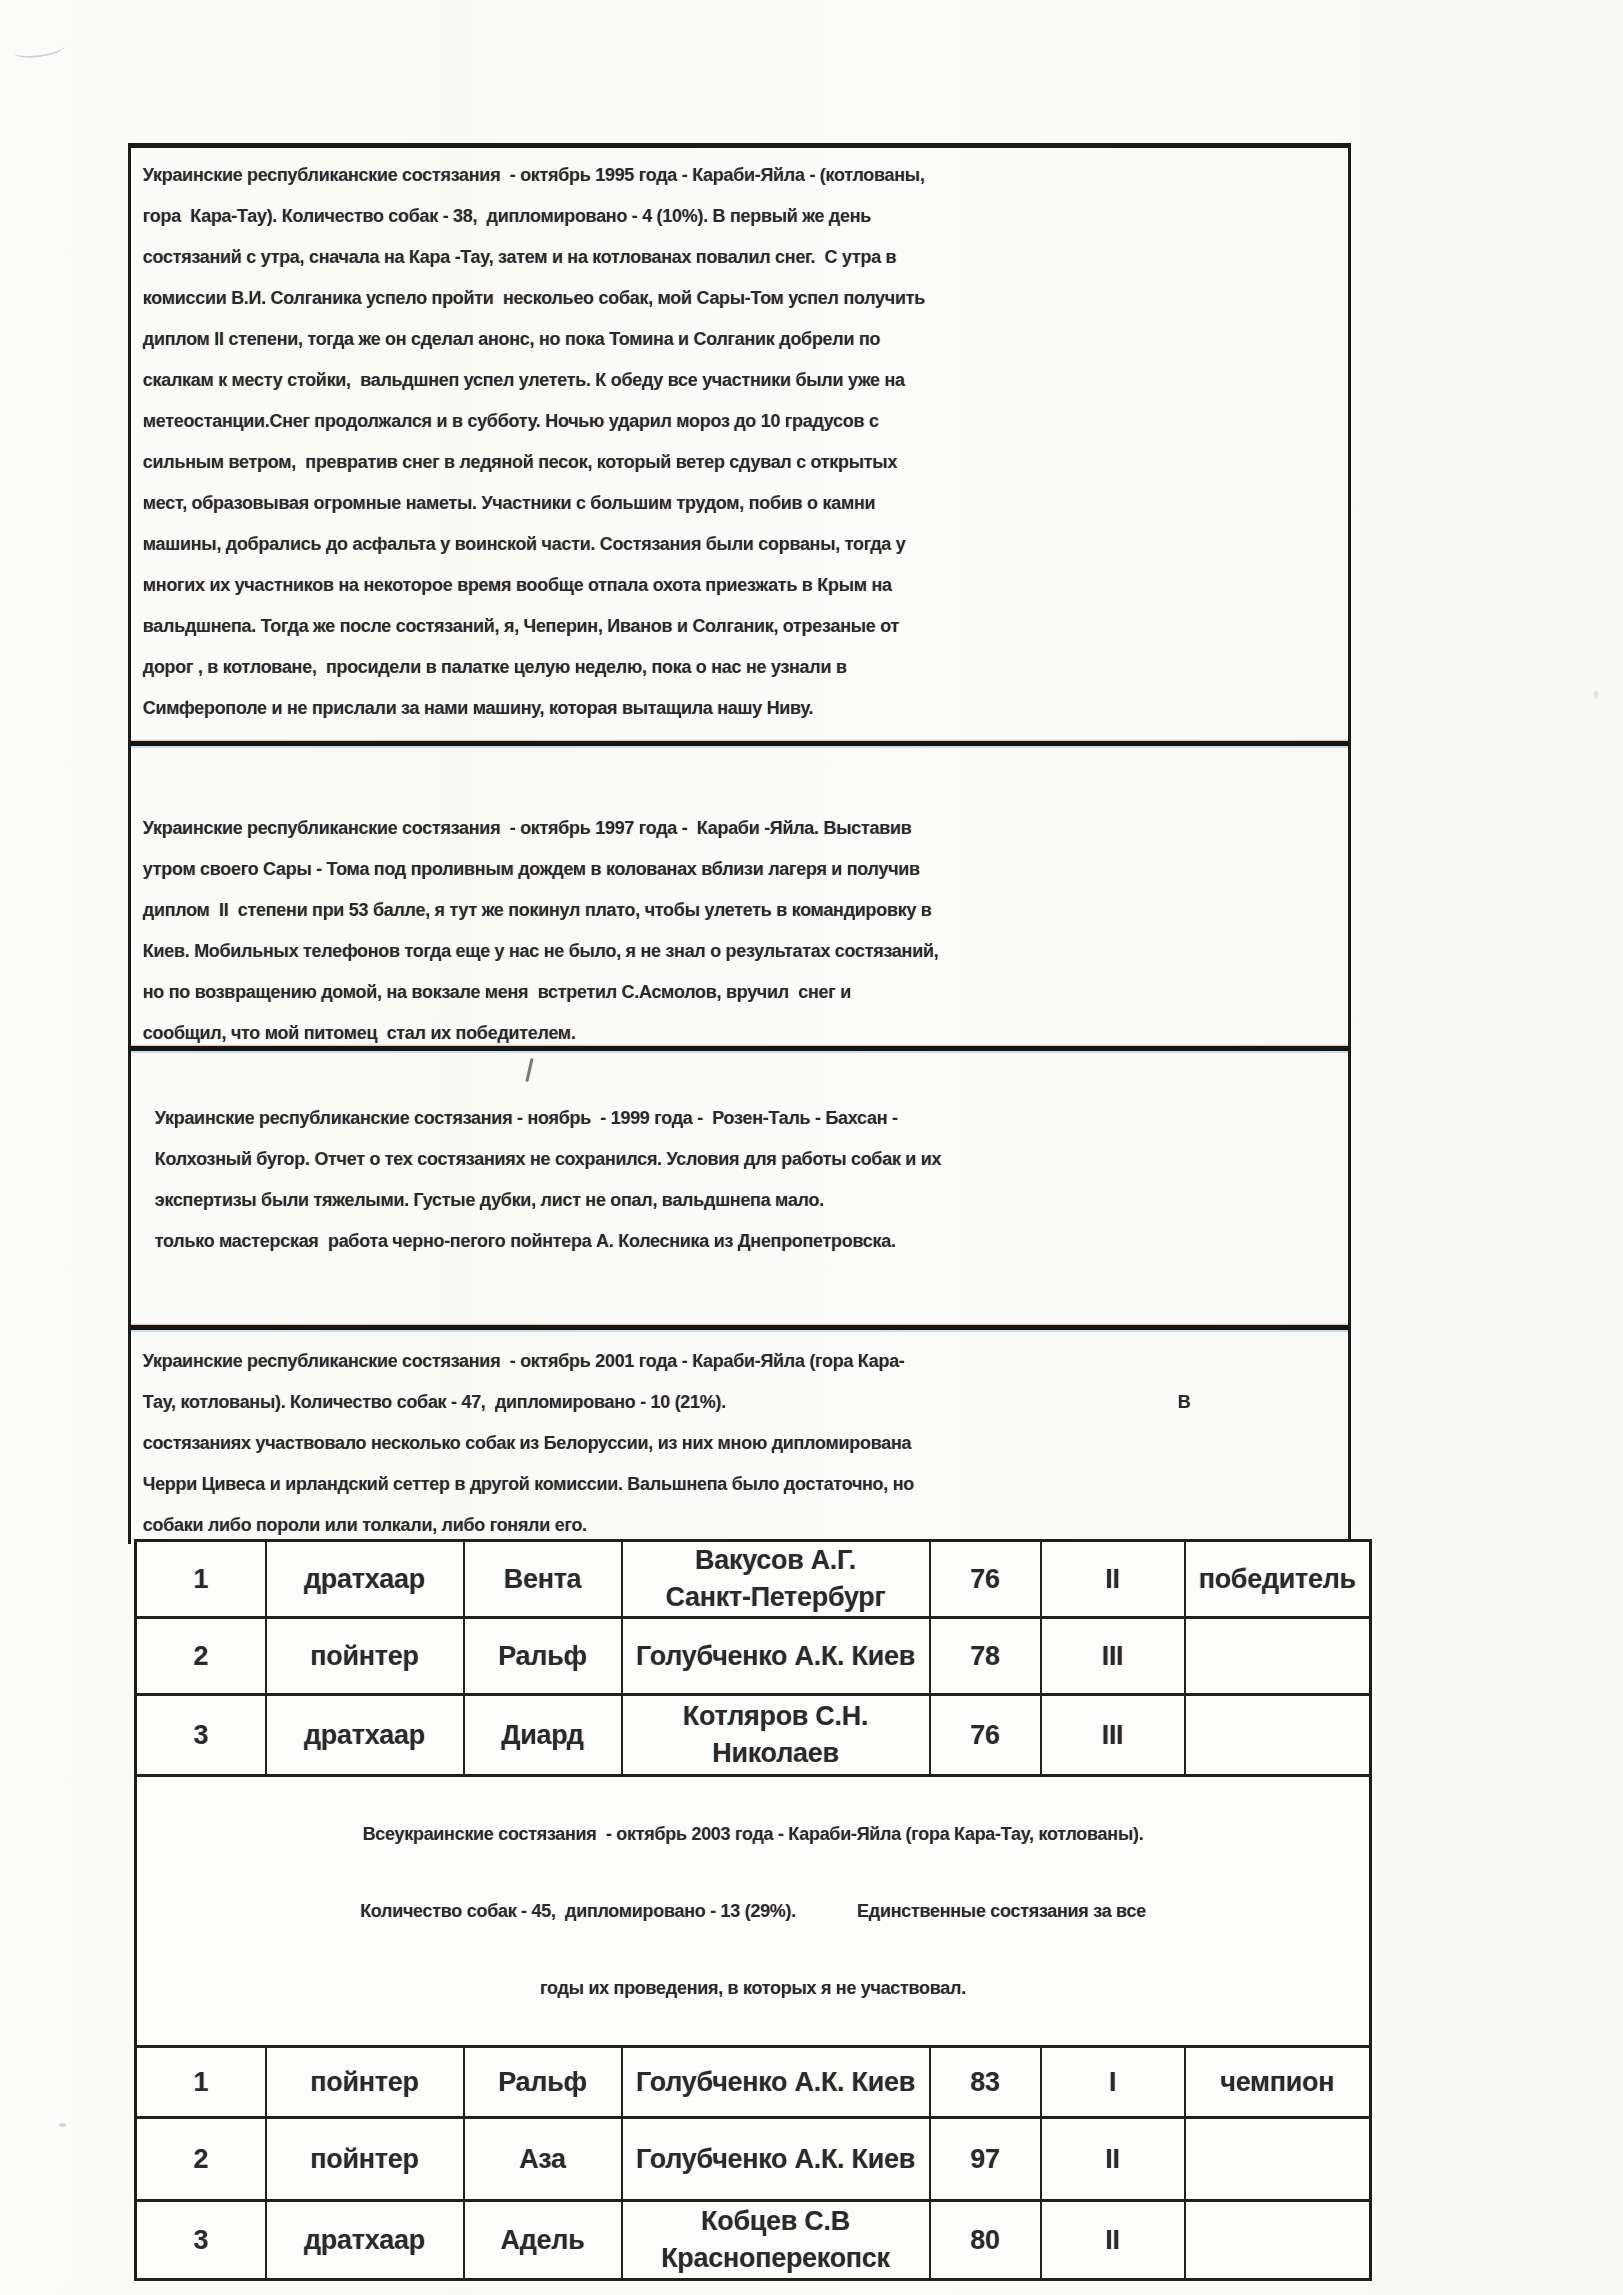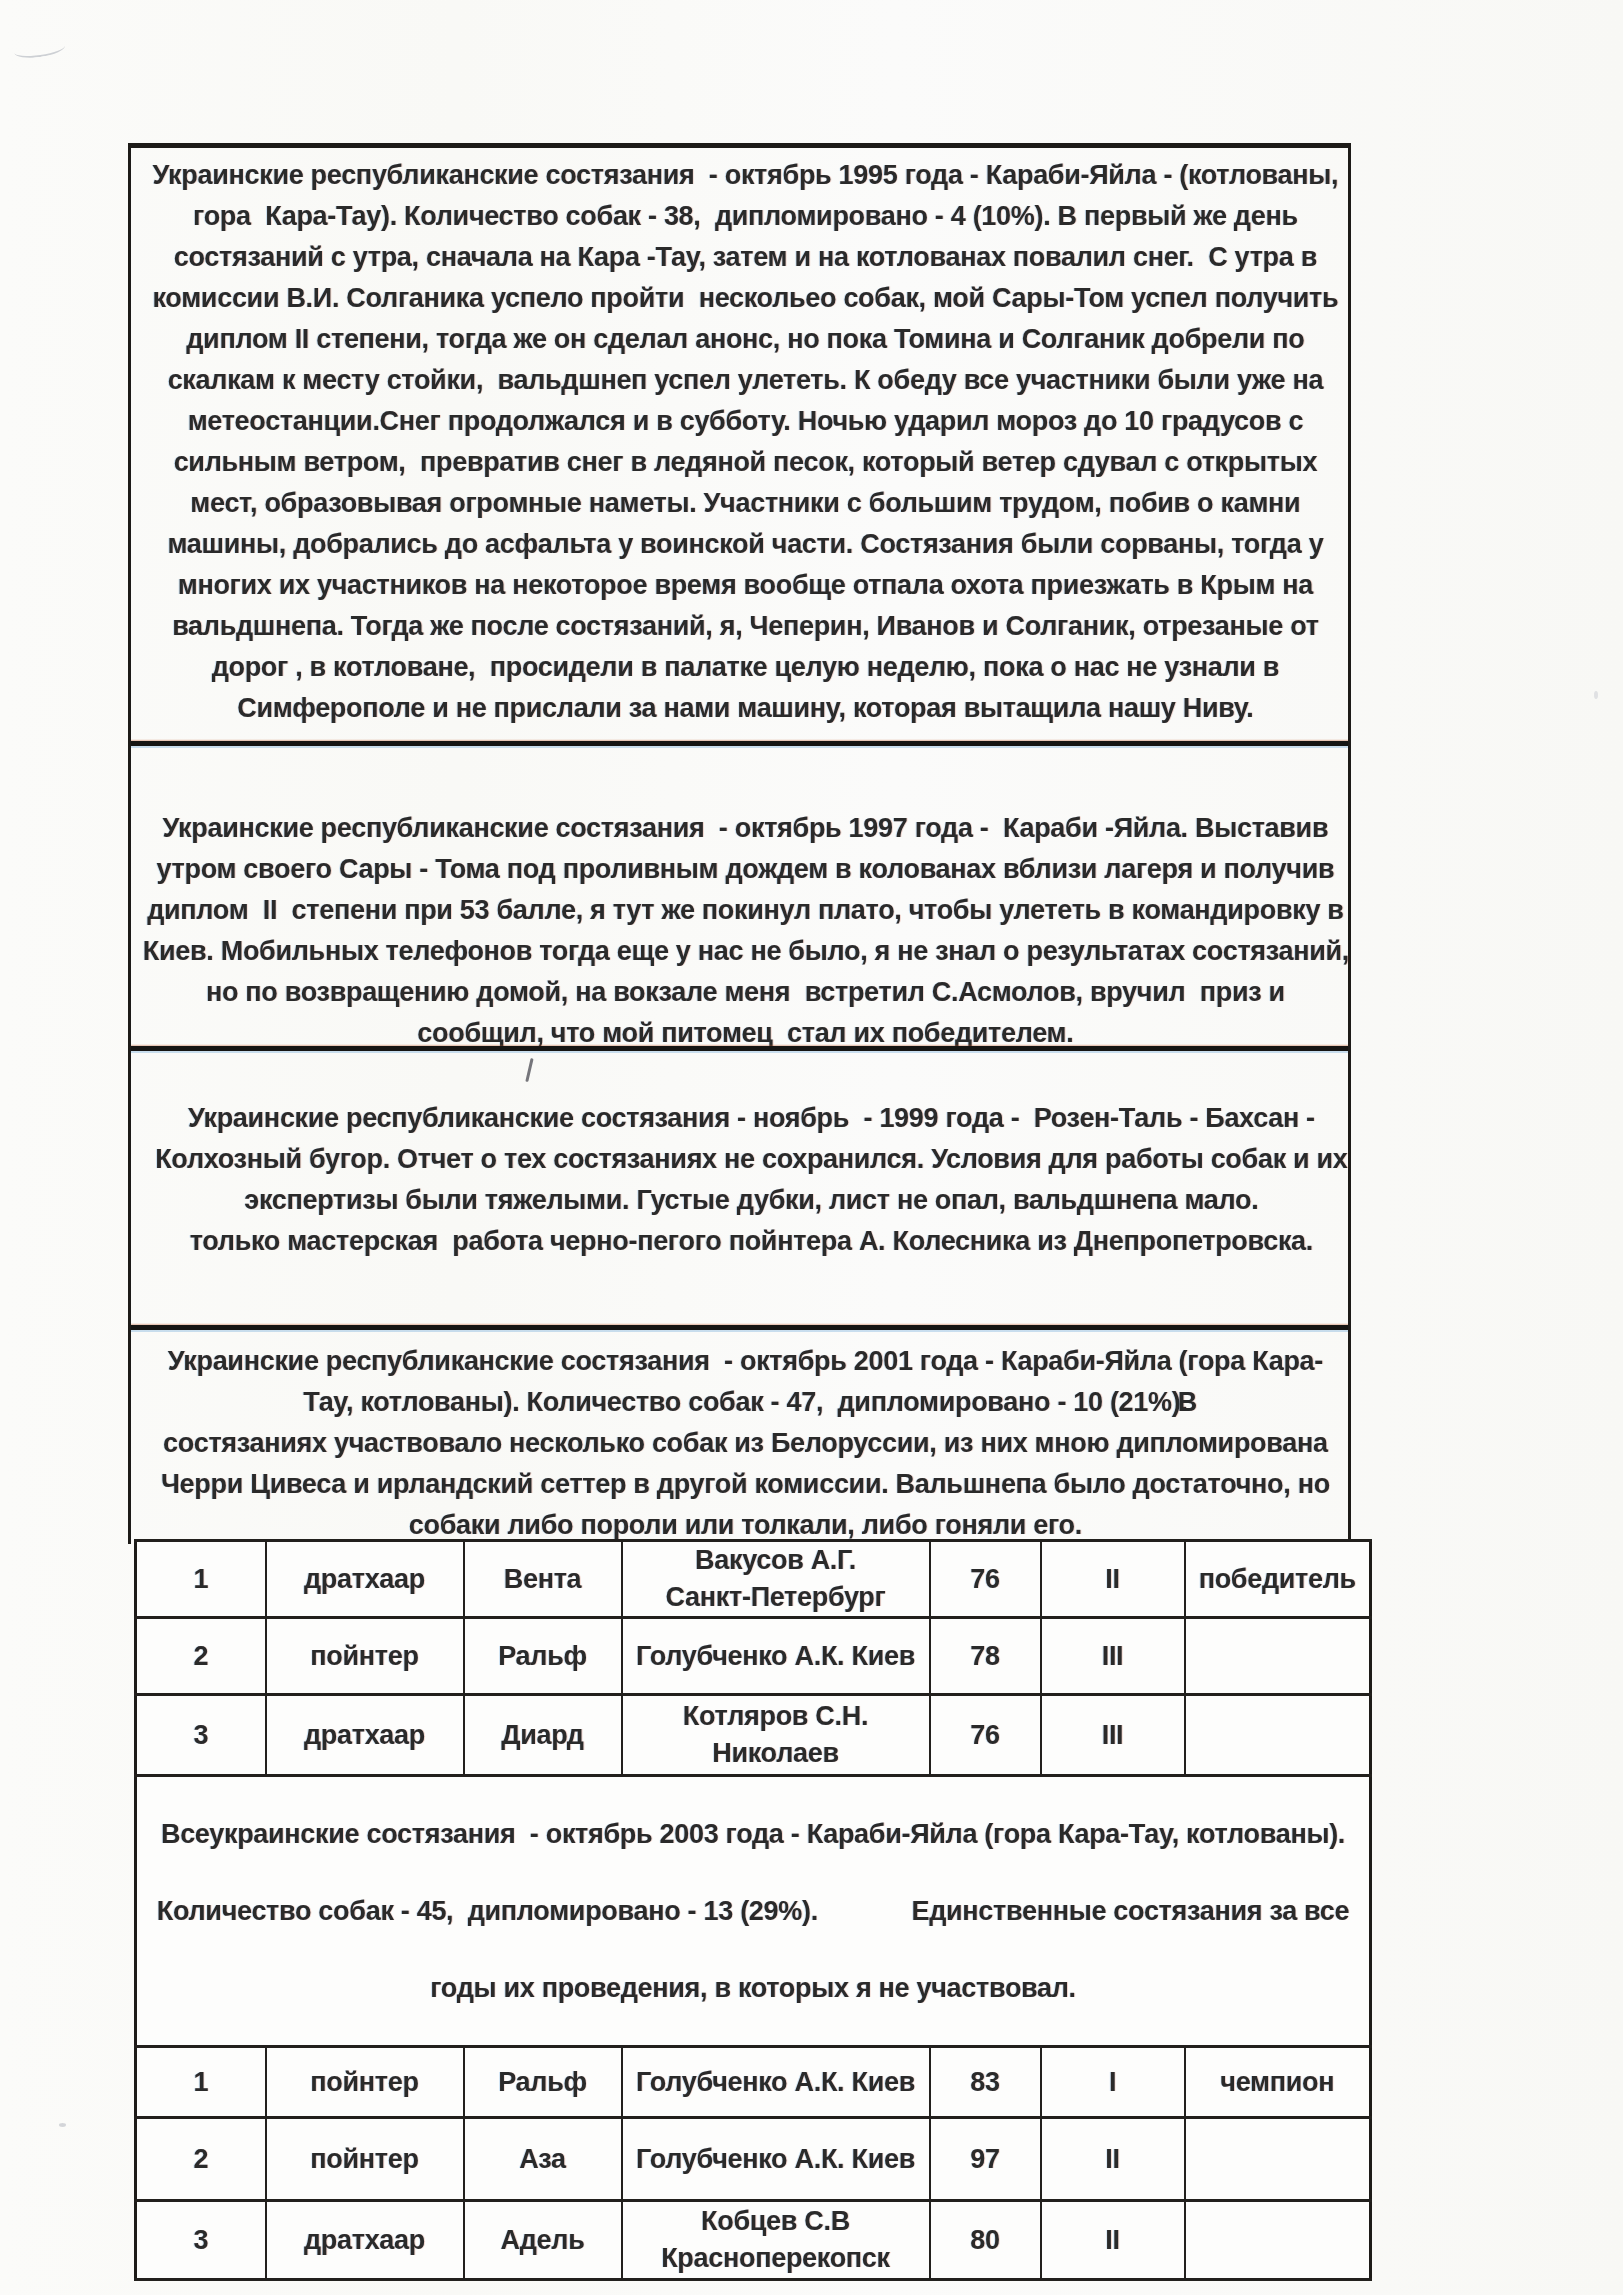--- a/index.html
+++ b/index.html
@@ -21,26 +21,25 @@
     left:128px;top:143px;width:1223px;height:1401px;
     box-sizing:border-box;
     border:3.3px solid #1d1b18;
     border-top-width:5.2px;
     border-bottom:none;
     background:transparent;
   }
   .pblock{position:absolute;left:0;right:0;padding-left:11.8px;}
   .tline{
     white-space:pre;
-    font-size:27px;font-weight:700;letter-spacing:-0.3px;
+    font-size:18px;font-weight:700;letter-spacing:-0.3px;
     line-height:41px;height:41px;
     color:#2a2a2a;
     text-shadow:0.9px 0 0 rgba(200,70,40,.20), -0.9px 0 0 rgba(30,125,210,.20);
     position:relative;
-    text-align:center;
   }
   .tail-v{position:absolute;left:1035px;top:0;}
   .hrule{
     position:absolute;left:0;right:0;height:5.2px;background:#161513;
     box-shadow:0 -1.3px 0 rgba(190,75,25,.30), 0 2px 0 rgba(25,120,200,.22);
   }
   .b1995{top:6.5px;}
   .r1{top:593px;}
   .b1997{top:660px;}
   .r2{top:898px;}
@@ -121,21 +120,21 @@
       <div class="tline">Симферополе и не прислали за нами машину, которая вытащила нашу Ниву.</div>
     </div>
 
     <div class="hrule r1"></div>
 
     <div class="pblock b1997">
       <div class="tline">Украинские республиканские состязания  - октябрь 1997 года -  Караби -Яйла. Выставив</div>
       <div class="tline">утром своего Сары - Тома под проливным дождем в колованах вблизи лагеря и получив</div>
       <div class="tline">диплом  II  степени при 53 балле, я тут же покинул плато, чтобы улететь в командировку в</div>
       <div class="tline">Киев. Мобильных телефонов тогда еще у нас не было, я не знал о результатах состязаний,</div>
-      <div class="tline">но по возвращению домой, на вокзале меня  встретил С.Асмолов, вручил  приз и</div>
+      <div class="tline">но по возвращению домой, на вокзале меня  встретил С.Асмолов, вручил  снег и</div>
       <div class="tline">сообщил, что мой питомец  стал их победителем.</div>
     </div>
 
     <div class="hrule r2"></div>
 
     <div class="pblock b1999">
       <div class="tline">Украинские республиканские состязания - ноябрь  - 1999 года -  Розен-Таль - Бахсан -</div>
       <div class="tline">Колхозный бугор. Отчет о тех состязаниях не сохранился. Условия для работы собак и их</div>
       <div class="tline">экспертизы были тяжелыми. Густые дубки, лист не опал, вальдшнепа мало.</div>
       <div class="tline">только мастерская  работа черно-пегого пойнтера А. Колесника из Днепропетровска.</div>

